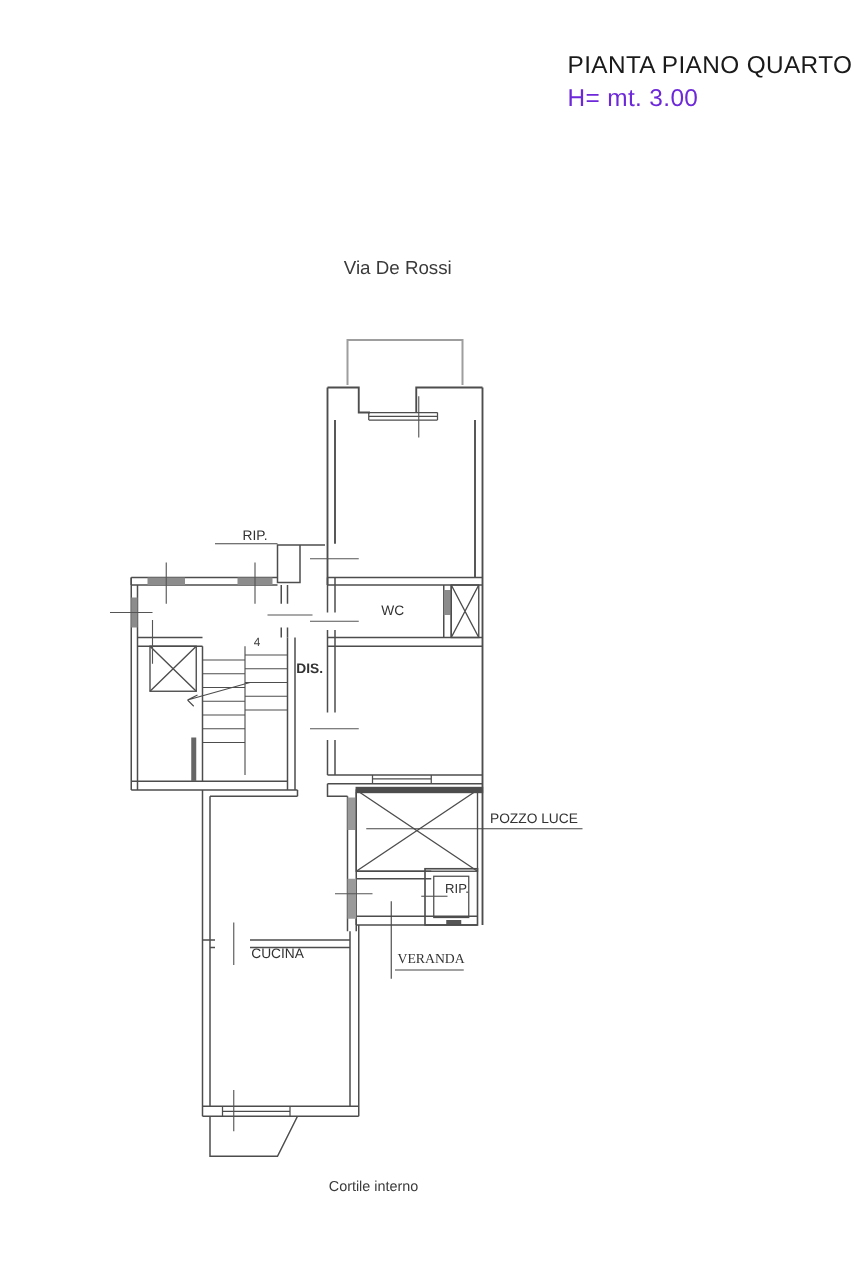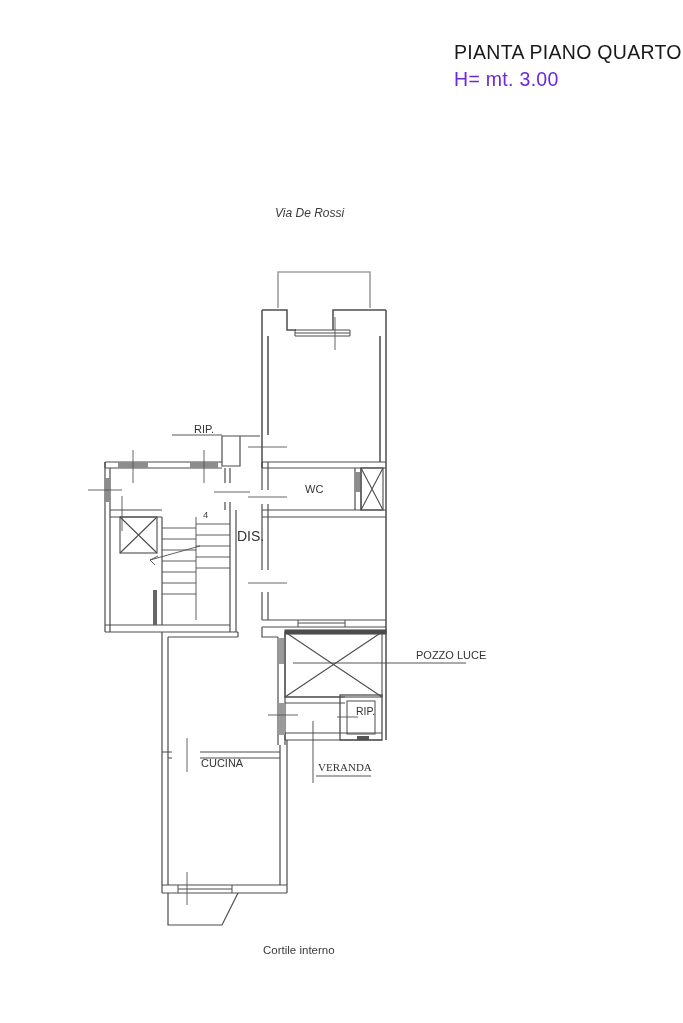--- a/index.html
+++ b/index.html
@@ -7,26 +7,26 @@
     position:relative;
     width:683px;height:979px;
     background:#ffffff;
     font-family:"Liberation Sans", sans-serif;
     overflow:hidden;
   }
   svg{position:absolute;left:0;top:0;}
   .lbl{position:absolute;color:#333;white-space:nowrap;line-height:1.1;}
   .title1{left:454px;top:42px;font-size:19.5px;color:#1a1a1a;letter-spacing:.3px;}
   .title2{left:454px;top:69px;font-size:19.5px;color:#6d28d9;letter-spacing:.3px;}
-  .street{left:275px;top:207px;font-size:12px;color:#3a3a3a;font-style:italic;}
+  .street{left:275px;top:207px;font-size:15px;color:#3a3a3a;}
   .rip-top{left:194px;top:423px;font-size:11px;}
   .wc{left:305px;top:483px;font-size:11px;}
-  .dis{left:237px;top:529px;font-size:14px;}
+  .dis{left:237px;top:529px;font-size:11px;font-weight:bold;}
   .stair4{left:203px;top:510px;font-size:9.5px;color:#444;}
-  .pozzo{left:392px;top:649px;font-size:11px;margin-left:24px;}
+  .pozzo{left:392px;top:649px;font-size:11px;}
   .rip-small{left:356px;top:706px;font-size:10.5px;}
   .veranda{left:318px;top:761px;font-size:11px;font-family:Liberation Serif, serif;}
   .cucina{left:201px;top:757px;font-size:11px;}
   .cortile{left:263px;top:944px;font-size:11.5px;color:#3a3a3a;}
 </style>
 </head>
 <body>
 
 <div class="canvas">
 

